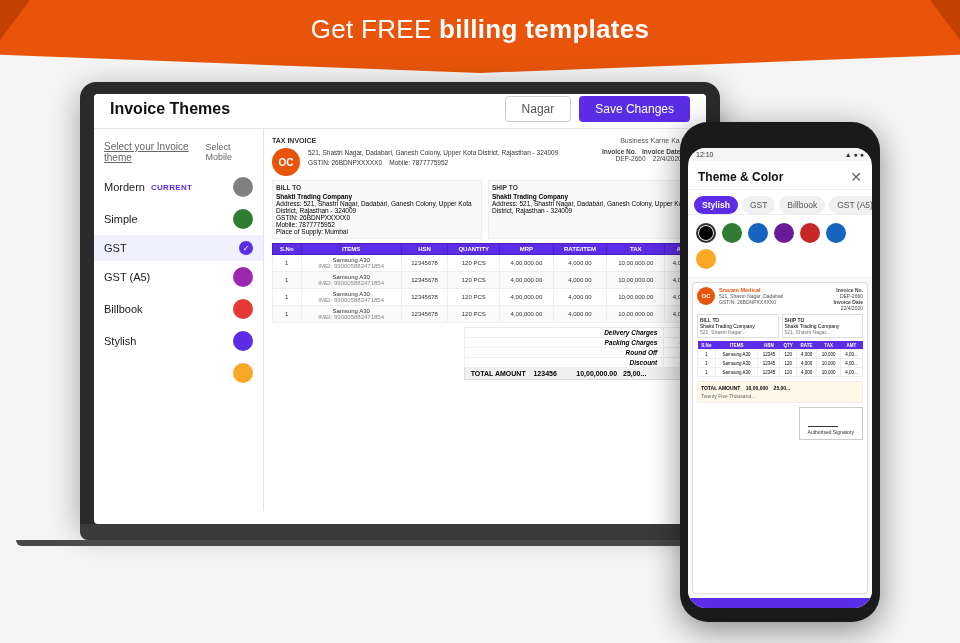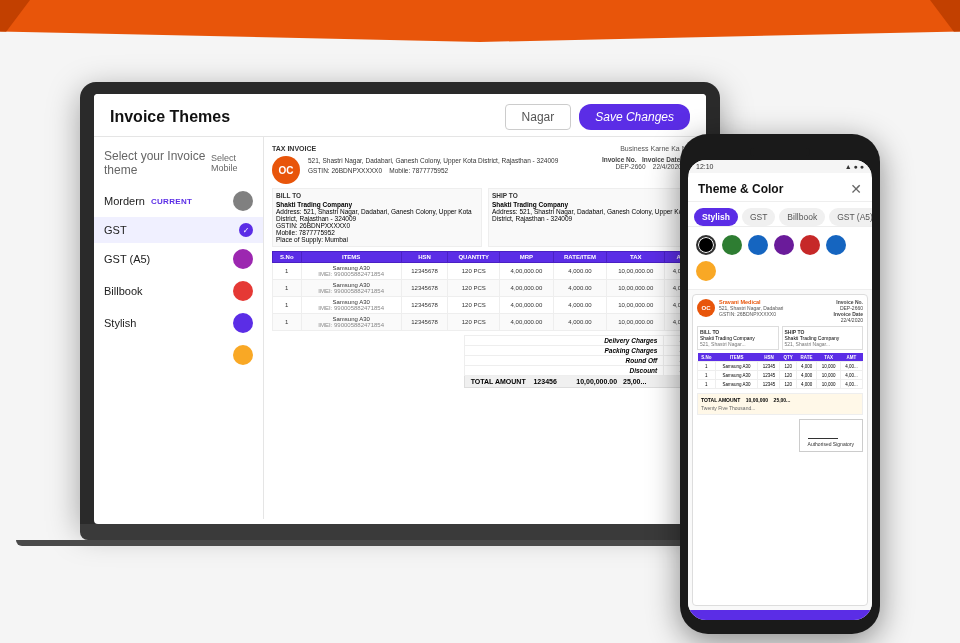--- a/index.html
+++ b/index.html
@@ -73,21 +73,21 @@
       background: #4a4a4a;
       height: 6px;
       width: 120%;
       margin-left: -10%;
       border-radius: 0 0 8px 8px;
     }
 
     
     .screen-header {
       background: #fff;
-      padding: 10px 16px 6px;
+      padding: 2px 16px 6px;
       border-bottom: 1px solid #e5e5e5;
       display: flex;
       justify-content: space-between;
       align-items: center;
     }
     .screen-title {
       font-size: 16px;
       font-weight: 700;
       color: #111;
     }
@@ -100,26 +100,25 @@
       border: 1px solid #ccc;
       border-radius: 4px;
       background: white;
       color: #555;
       font-size: 12px;
       cursor: pointer;
     }
     .btn-save {
       padding: 5px 16px;
       border: none;
-      border-radius: 12px;
+      border-radius: 4px;
       background: #5b2de6;
       color: white;
       font-size: 12px;
       cursor: pointer;
-      font-style: italic;
     }
 
     .screen-body {
       display: flex;
       height: calc(430px - 48px);
     }
 
     
     .sidebar {
       width: 170px;
@@ -129,22 +128,23 @@
       flex-shrink: 0;
       overflow: hidden;
     }
     .sidebar-header {
       display: flex;
       justify-content: space-between;
       align-items: center;
       padding: 4px 10px 8px;
     }
     .sidebar-header-label {
-      font-size: 12px;
+      font-size: 10px;
       color: #666;
+      text-decoration: underline;
     }
     .sidebar-header-color {
       font-size: 9px;
       color: #666;
     }
 
     .theme-item {
       display: flex;
       align-items: center;
       justify-content: space-between;
@@ -251,21 +251,21 @@
       text-align: center;
       border: 1px solid #eee;
       color: #333;
     }
     .invoice-table tr:nth-child(even) td { background: #fafafa; }
 
     
     .phone-wrapper {
       position: relative;
       z-index: 10;
-      margin-top: 52px;
+      margin-top: 40px;
     }
 
     .phone-outer {
       background: #1a1a1a;
       border-radius: 28px;
       padding: 14px 8px;
       width: 200px;
       box-shadow: 0 8px 32px rgba(0,0,0,0.45);
     }
 
@@ -396,20 +396,23 @@
       border-width: 40px 0 0 30px;
       border-color: #c24000 transparent transparent transparent;
     }
   </style>
 </head>
 <body>
 
 <div class="banner">
   <div class="ribbon-left"></div>
   <div class="ribbon-right"></div>
+  <span class="banner-text">
+    <span>Get FREE </span><strong>billing templates</strong>
+  </span>
 </div>
 
 <div class="main-area">
 
   <div class="laptop-wrapper">
     <div class="laptop-outer">
       <div class="laptop-screen">
 
         <div class="screen-header">
           <span class="screen-title">Invoice Themes</span>
@@ -428,20 +431,26 @@
             </div>
 
             <div class="theme-item">
               <div class="theme-left">
                 <span class="theme-name">Mordern</span>
                 <span class="theme-badge">CURRENT</span>
               </div>
               <div class="color-dot" style="background:#808080;"></div>
             </div>
 
+            <div class="theme-item">
+              <div class="theme-left">
+                <span class="theme-name">Simple</span>
+              </div>
+              <div class="color-dot" style="background:#2e7d32;"></div>
+            </div>
 
             <div class="theme-item active">
               <div class="theme-left">
                 <span class="theme-name">GST</span>
               </div>
               <div class="theme-check">✓</div>
             </div>
 
             <div class="theme-item">
               <div class="theme-left">

